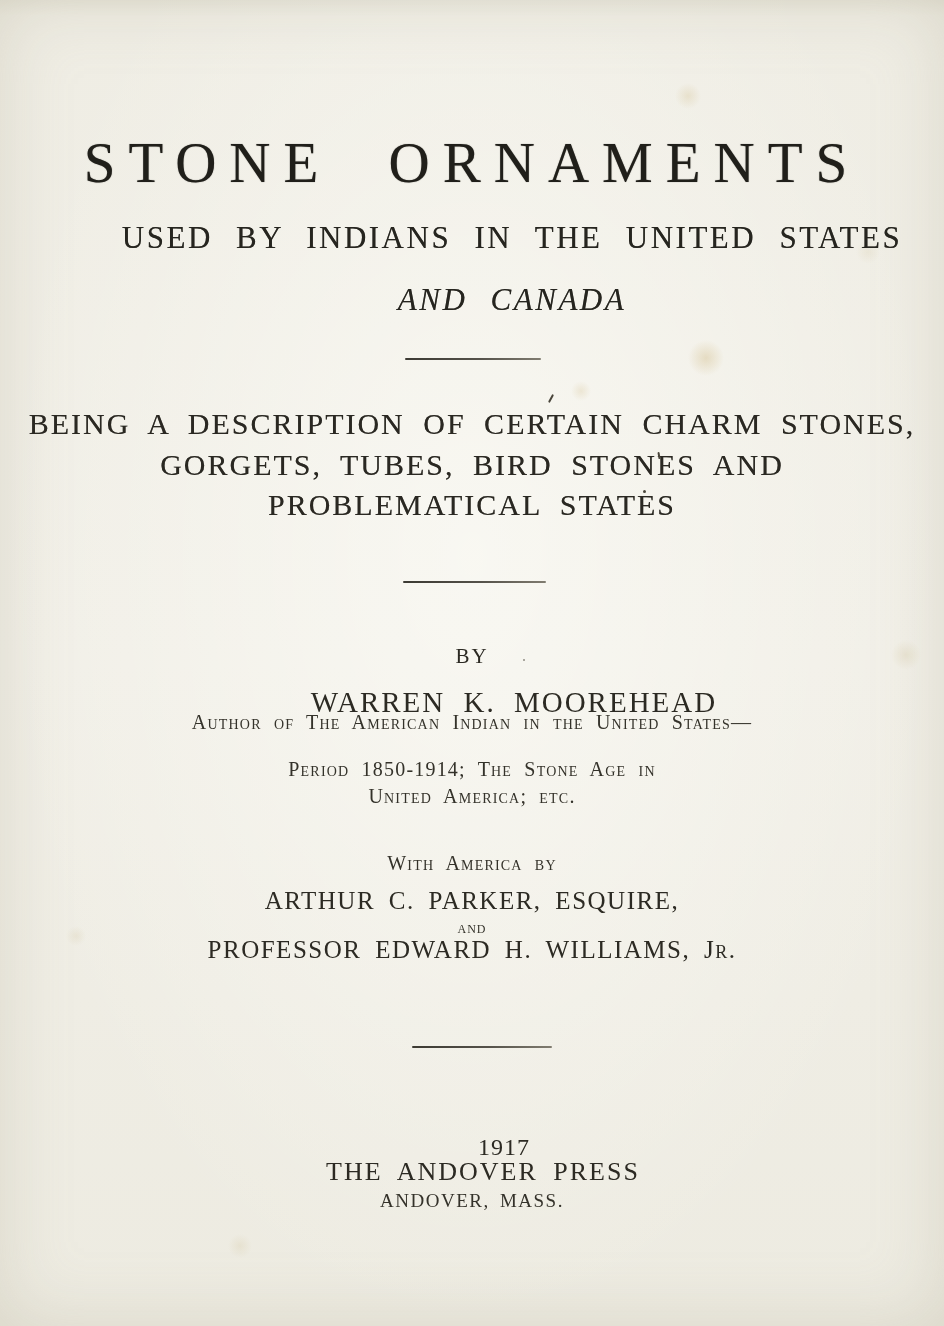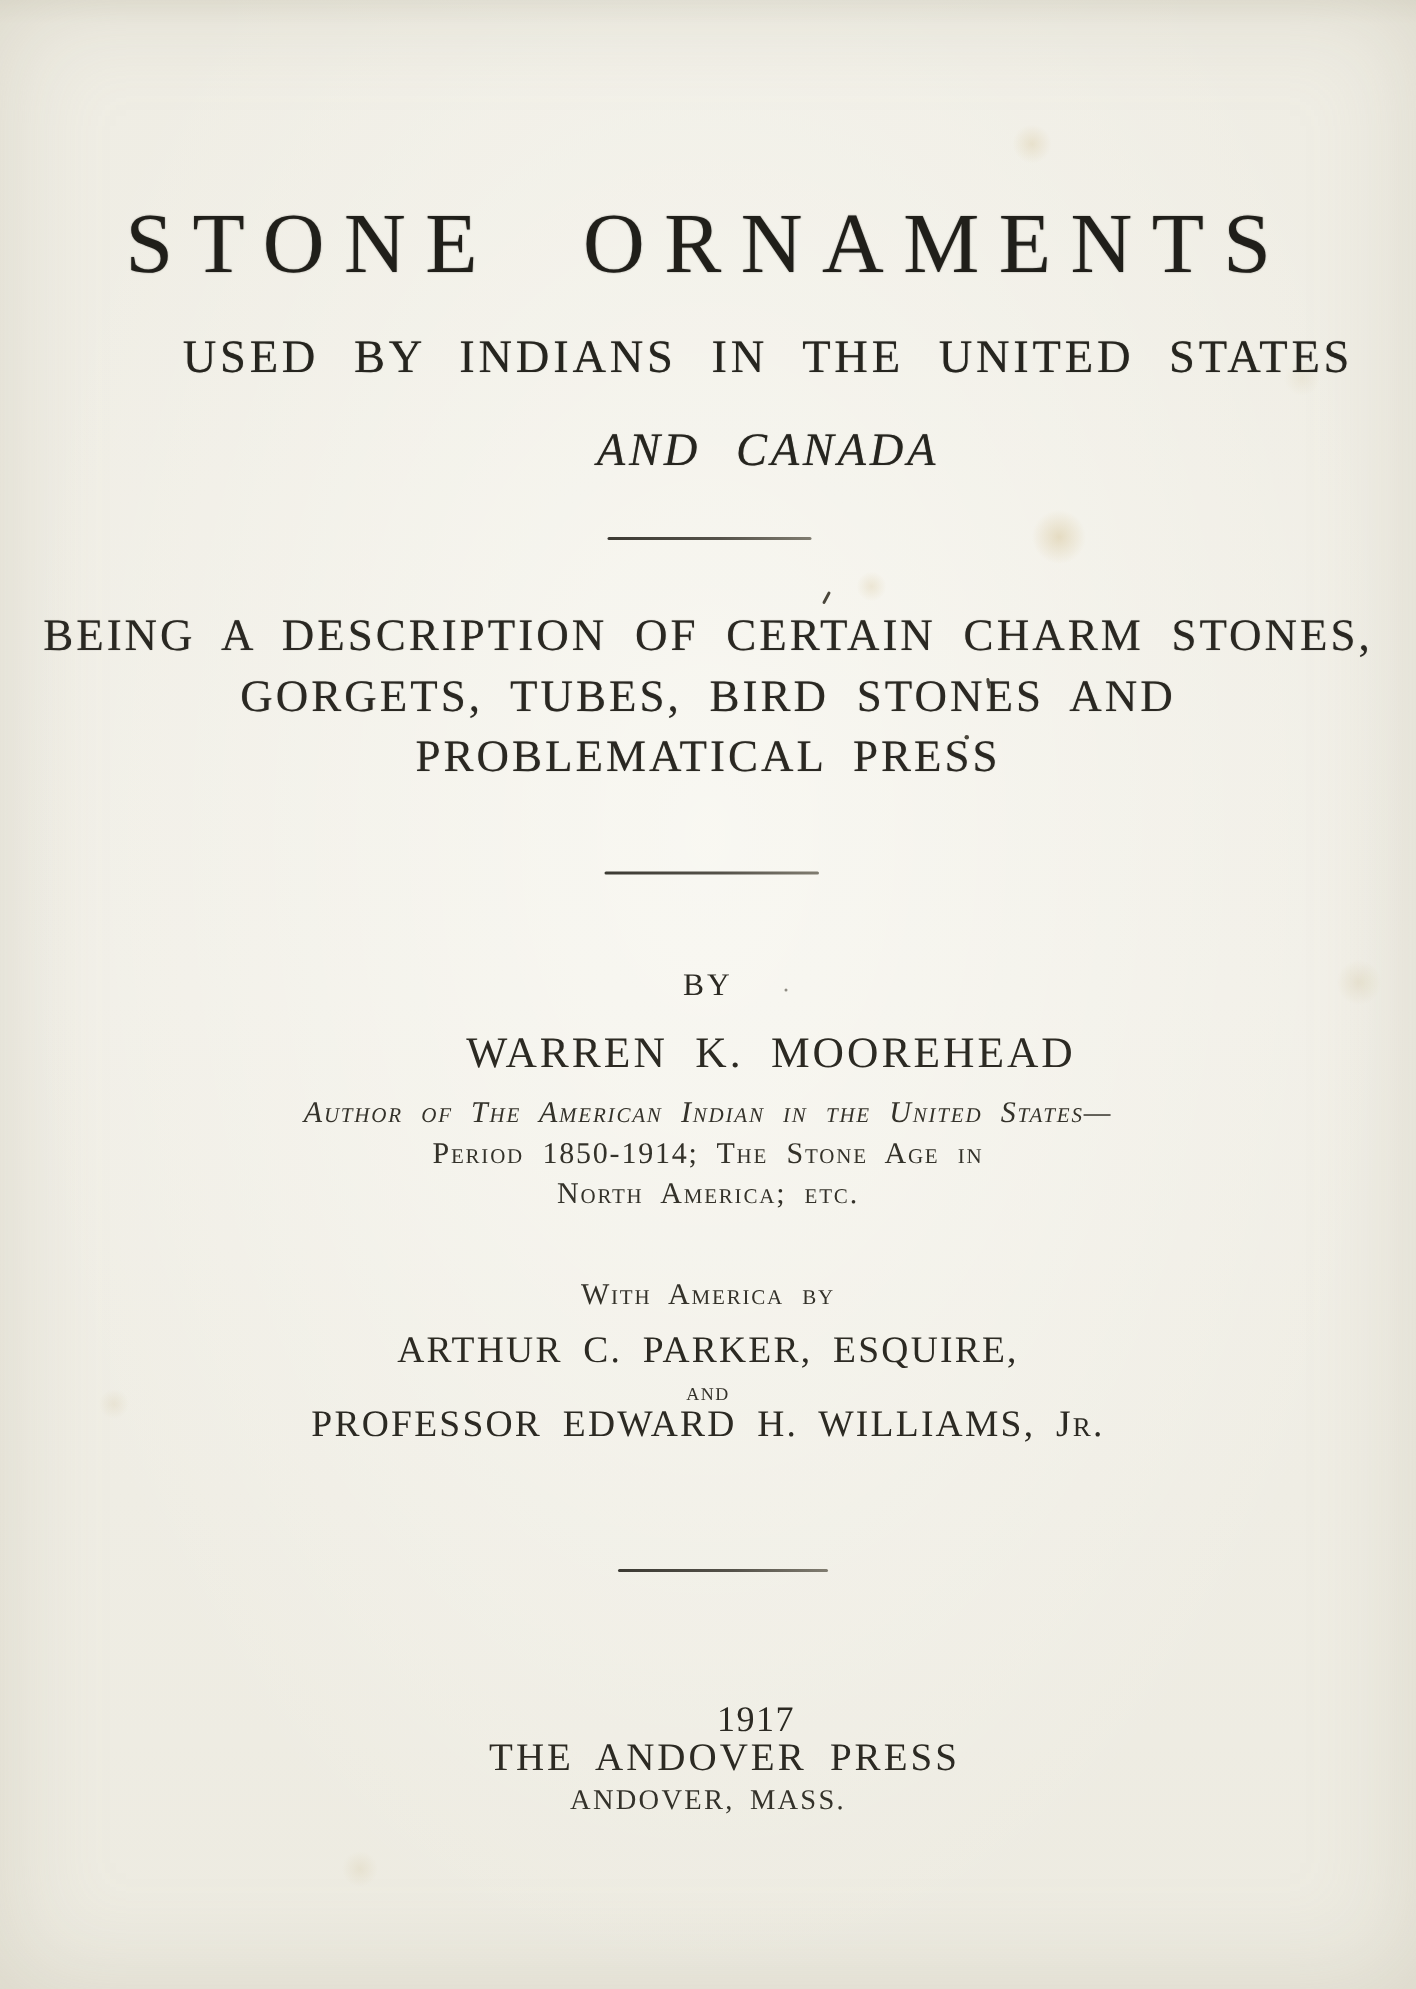--- a/index.html
+++ b/index.html
@@ -69,21 +69,21 @@
   .by     { top: 646px; font-size: 21px; letter-spacing: 2px; }
   .author { top: 688px; font-size: 29px; letter-spacing: 2px; word-spacing: 9px; padding-left: 42px; }
 
   .cred {
     font-size: 20px;
     letter-spacing: 1.2px;
     word-spacing: 6px;
     font-variant: small-caps;
     color: #34322a;
   }
-  .c1 { top: 732px; font-style: italic; }
+  .c1 { top: 712px; }
   .c2 { top: 759px; }
   .c3 { top: 786px; }
 
   .withch  { top: 853px; font-size: 20px; letter-spacing: 1.2px; word-spacing: 6px; font-variant: small-caps; color: #34322a; }
   .contrib { font-size: 25px; letter-spacing: 1.5px; word-spacing: 6px; }
   .p1   { top: 888px; }
   .conj { top: 919px; font-size: 17px; letter-spacing: 1px; font-variant: small-caps; color: #34322a; }
   .p2   { top: 937px; font-variant: small-caps; }
 
   .year  { top: 1135px; font-size: 24px; letter-spacing: 1px; padding-left: 32px; }
@@ -113,30 +113,30 @@
 
   <div class="line title">STONE ORNAMENTS</div>
 
   <div class="line subtitle sub1">USED BY INDIANS IN THE UNITED STATES</div>
   <div class="line subtitle sub2">AND CANADA</div>
 
   <div class="rule rule1"></div>
 
   <div class="line desc d1">BEING A DESCRIPTION OF CERTAIN CHARM STONES,</div>
   <div class="line desc d2">GORGETS, TUBES, BIRD STONES AND</div>
-  <div class="line desc d3">PROBLEMATICAL PRESS</div>
+  <div class="line desc d3">PROBLEMATICAL STATES</div>
 
   <div class="rule rule2"></div>
 
   <div class="line by">BY</div>
   <div class="line author">WARREN K. MOOREHEAD</div>
 
   <div class="line cred c1">Author of The American Indian in the United States—</div>
   <div class="line cred c2">Period 1850-1914; The Stone Age in</div>
-  <div class="line cred c3">North America; etc.</div>
+  <div class="line cred c3">United America; etc.</div>
 
   <div class="line withch">With America by</div>
   <div class="line contrib p1">ARTHUR C. PARKER, ESQUIRE,</div>
   <div class="line conj">and</div>
   <div class="line contrib p2">PROFESSOR EDWARD H. WILLIAMS, Jr.</div>
 
   <div class="rule rule3"></div>
 
   <div class="line year">1917</div>
   <div class="line press">THE ANDOVER PRESS</div>

